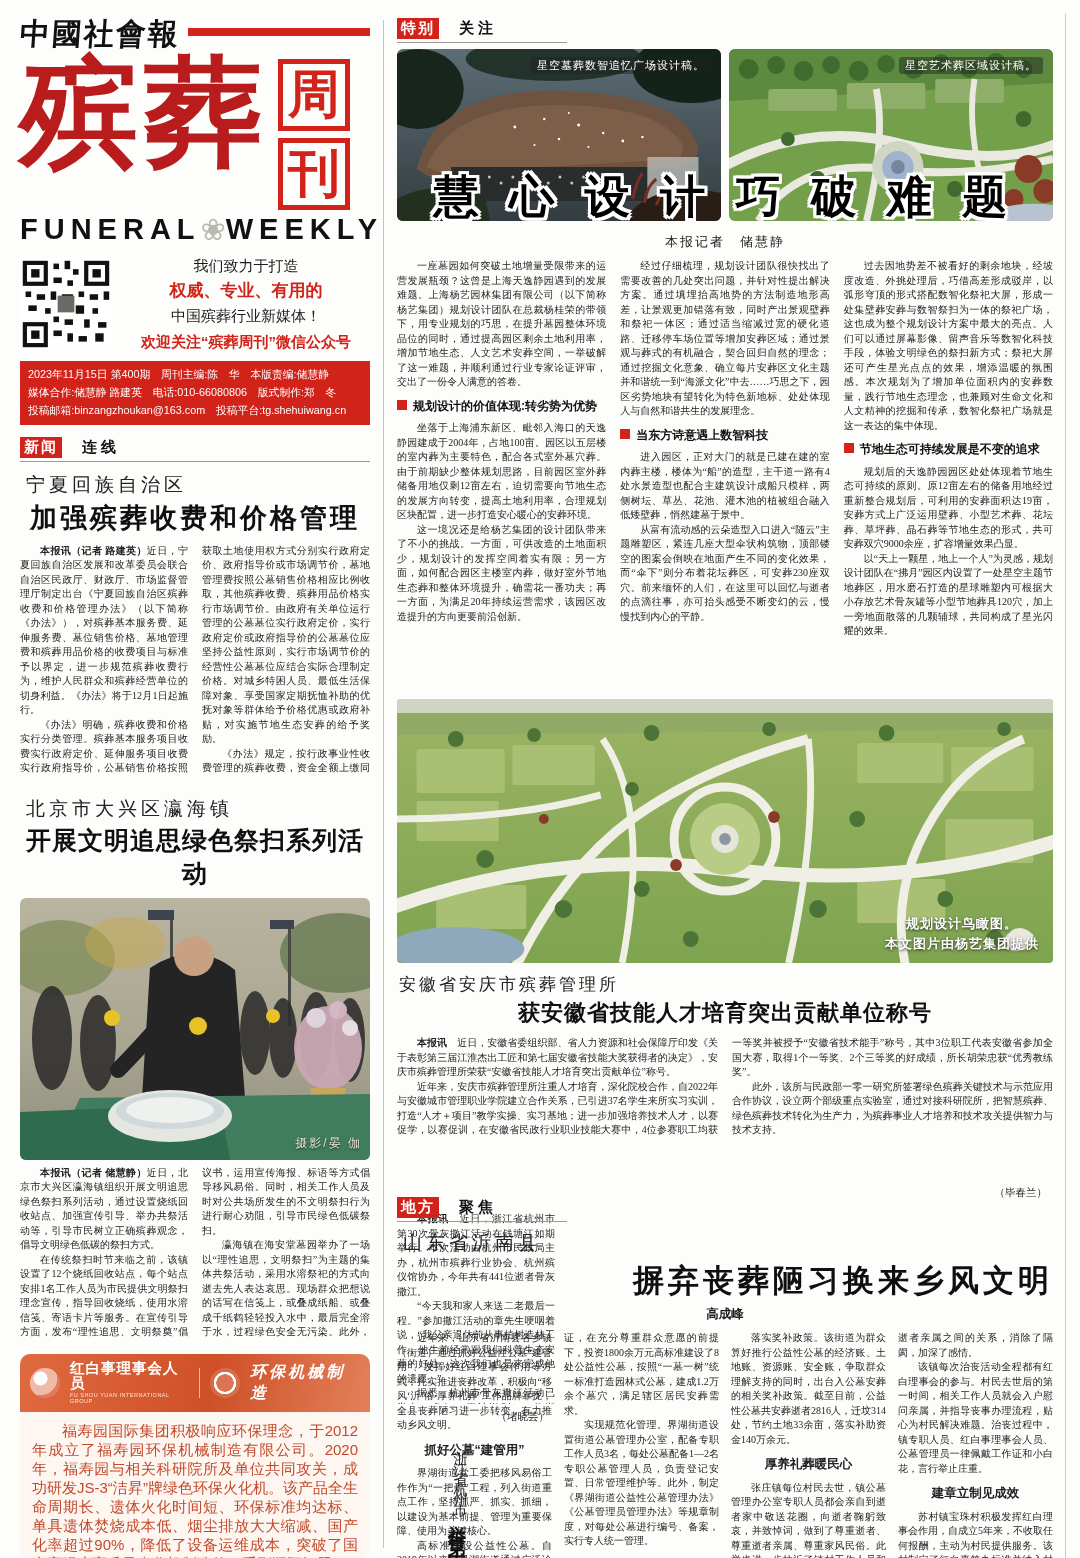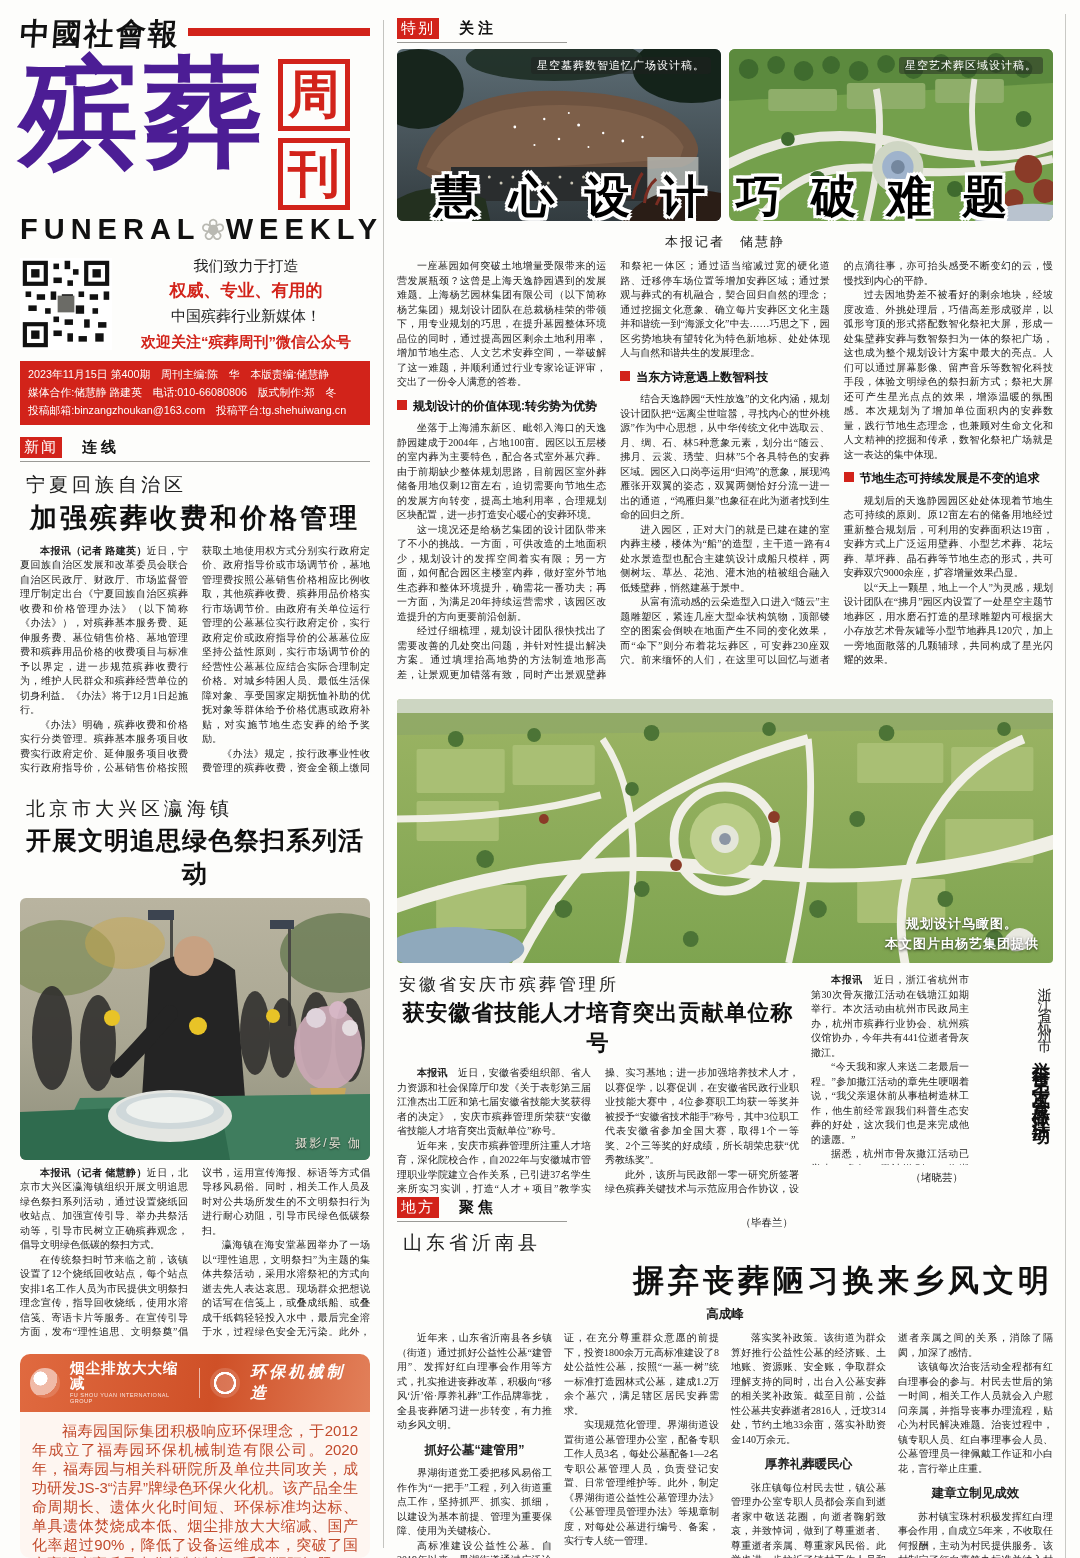--- a/index.html
+++ b/index.html
@@ -14,38 +14,38 @@
   
   .left-col { width:350px; flex:none; display:flex; flex-direction:column; }
   .v-divider { width:1px; background:#c4c4c0; margin:6px 13px 10px 13px; flex:none; }
   .right-col { flex:1; min-width:0; border-right:1px solid #c9c9c5; padding-right:12px; }
 
   
   .mast-top { display:flex; align-items:flex-start; gap:8px; }
   .paper-name { font-size:30px; font-weight:bold; transform:skewX(-4deg); letter-spacing:2px; color:#111; white-space:nowrap; }
   .mast-rule { flex:1; height:8px; background:#d2231a; margin-top:14px; }
   .mast-main { display:flex; align-items:flex-start; gap:10px; margin-top:-4px; }
-  .mast-title { font-size:118px; line-height:1.06; font-weight:900; color:#4c1d95; letter-spacing:6px; white-space:nowrap; }
+  .mast-title { font-size:118px; line-height:1.06; font-weight:900; color:#b91c1c; letter-spacing:6px; white-space:nowrap; }
   .mast-boxes { display:flex; flex-direction:column; gap:7px; margin-top:8px; }
   .mast-box { width:72px; height:72px; border:5px solid #d2231a; color:#d2231a; font-weight:900; font-size:52px; display:flex; align-items:center; justify-content:center; }
   .mast-en { display:flex; align-items:center; justify-content:flex-start; font-weight:bold; font-size:29px; letter-spacing:6px; margin-top:2px; color:#111; }
   .mast-flower { color:#b9b9b2; font-size:30px; letter-spacing:0; }
   .mast-sub { display:flex; gap:10px; margin-top:8px; align-items:center; }
   .qr { width:92px; height:92px; flex:none; background:#fff; }
   .slogans { flex:1; text-align:center; line-height:1.55; }
   .slogan1 { font-size:15px; }
   .slogan2 { font-size:17px; font-weight:bold; color:#d2231a; }
   .slogan3 { font-size:15px; }
   .slogan4 { font-size:15px; font-weight:bold; color:#d2231a; margin-top:2px; white-space:nowrap; }
   .pub-box { background:#d2231a; color:#fff; font-size:10.8px; line-height:1.65; padding:5px 8px; margin-top:8px; }
   .pub-box div { white-space:nowrap; }
 
   
   .sec-head { display:inline-flex; align-items:center; margin:12px 0 6px 0; border-bottom:1px solid #9a9a96; padding-bottom:3px; padding-right:70px; }
-  .sec-tag { background:#d2231a; color:#fff; font-weight:normal; font-size:15px; padding:1px 4px; letter-spacing:2px; }
+  .sec-tag { background:#d2231a; color:#fff; font-weight:bold; font-size:15px; padding:1px 4px; letter-spacing:2px; }
   .sec-rest { color:#111; font-weight:bold; font-size:15px; letter-spacing:4px; padding-left:20px; }
 
   
   .kicker { font-size:19px; letter-spacing:4px; color:#222; margin:4px 0 2px 6px; }
   .headline { font-family:"Liberation Sans","DejaVu Sans",sans-serif; font-weight:900; text-align:center; color:#0f0f0f; }
   .h-nx { font-size:27px; letter-spacing:3px; margin:2px 0 8px 0; }
   .h-bj { font-size:25px; letter-spacing:1px; margin:2px 0 8px 0; }
   .body-cols { column-gap:14px; text-align:justify; font-size:10px; line-height:14.5px; overflow:hidden; color:#222; }
   .two { column-count:2; }
   .three { column-count:3; }
@@ -68,21 +68,21 @@
   .big-headline { position:relative; z-index:3; text-align:center; font-family:"Liberation Sans","DejaVu Sans",sans-serif; font-weight:900; font-size:45px; letter-spacing:9px; color:#000; margin-top:-54px; white-space:nowrap;
     text-shadow:-3px -3px 0 #fff,3px -3px 0 #fff,-3px 3px 0 #fff,3px 3px 0 #fff,0 -3px 0 #fff,0 3px 0 #fff,-3px 0 0 #fff,3px 0 0 #fff; }
   .byline { text-align:center; font-size:13px; margin:6px 0 8px 0; letter-spacing:2px; }
   .sp-body { height:434px; }
   .sub { font-family:"Liberation Sans","DejaVu Sans",sans-serif; font-size:12px; font-weight:bold; color:#111; margin:9px 0 8px 0; text-indent:0; break-inside:avoid; }
   .redsq { display:inline-block; width:10px; height:10px; background:#d2231a; margin-right:6px; }
   .main-render { height:264px; margin-top:6px; border-radius:4px; }
   .render-cap { position:absolute; right:14px; bottom:10px; text-align:center; color:#fff; font-weight:bold; font-size:13px; line-height:1.5; text-shadow:0 1px 3px rgba(0,0,0,.75); letter-spacing:1px; }
 
   
-  .bottom-row { display:flex; gap:12px; margin-top:10px; height:212px; }
+  .bottom-row { display:flex; gap:12px; margin-top:10px; height:212px;flex-direction:column; }
   .anhui { flex:1; min-width:0; }
   .k-anhui { font-size:17px; letter-spacing:3px; margin:0 0 2px 2px; }
   .h-anhui { font-size:22px; letter-spacing:1px; margin:2px 0 8px 0; }
   .anhui-body { height:144px; column-count:2; }
   .hz-col { width:158px; flex:none; font-size:10px; line-height:14.5px; text-align:justify; }
   .hz-clip { height:192px; overflow:hidden; }
   .hz-col p { text-indent:2em; }
   .hz-vert { width:72px; flex:none; writing-mode:vertical-rl; display:flex; gap:10px; padding-top:4px; }
   .hz-kicker { font-size:14px; letter-spacing:10px; color:#222; }
   .hz-head { font-family:"Liberation Sans","DejaVu Sans",sans-serif; font-weight:900; font-size:18px; letter-spacing:6px; color:#0f0f0f; }
@@ -260,21 +260,21 @@
         <p><span class="lead">本报讯（记者 储慧静）</span><span>近日，北京市大兴区瀛海镇组织开展文明追思绿色祭扫系列活动，通过设置烧纸回收站点、加强宣传引导、举办共祭活动等，引导市民树立正确殡葬观念，倡导文明绿色低碳的祭扫方式。</span></p>
         <p>在传统祭扫时节来临之前，该镇设置了12个烧纸回收站点，每个站点安排1名工作人员为市民提供文明祭扫理念宣传，指导回收烧纸，使用水溶信笺、寄语卡片等服务。在宣传引导方面，发布“理性追思、文明祭奠”倡议书，运用宣传海报、标语等方式倡导移风易俗。同时，相关工作人员及时对公共场所发生的不文明祭扫行为进行耐心劝阻，引导市民绿色低碳祭扫。</p>
         <p>瀛海镇在海安堂墓园举办了一场以“理性追思，文明祭扫”为主题的集体共祭活动，采用水溶祭祀的方式向逝去先人表达哀思。现场群众把想说的话写在信笺上，或叠成纸船、或叠成千纸鹤轻轻投入水中，最后完全溶于水，过程绿色安全无污染。此外，活动现场通过系风铃和丝带的方式祈福。在场群众表示，此次共祭活动中这样创新绿色的祭扫方式很有意义，让社会风气更文明和谐。</p>
       </div>
     </div>
 
     <div class="ad sans">
       <div class="ad-band">
         <span class="ad-logo"></span>
         <span class="ad-brand">
-          <span>烟尘排放大大缩减</span>
+          <span>红白事理事会人员</span>
           <small>FU SHOU YUAN INTERNATIONAL GROUP</small>
         </span>
         <span class="ad-sep"></span>
         <span class="ad-logo" style="background:radial-gradient(circle at 50% 50%,rgba(255,255,255,.2) 0 40%,#fff 42% 52%,rgba(255,255,255,.15) 54%);"></span>
         <span class="ad-tag">环保机械制造</span>
       </div>
       <div class="ad-body">福寿园国际集团积极响应环保理念，于2012年成立了福寿园环保机械制造有限公司。2020年，福寿园与相关科研院所及单位共同攻关，成功研发JS-3“洁昇”牌绿色环保火化机。该产品全生命周期长、遗体火化时间短、环保标准均达标、单具遗体焚烧成本低、烟尘排放大大缩减、国产化率超过90%，降低了设备运维成本，突破了国产高强度高质量火化机制造的一系列瓶颈问题。</div>
       <div class="ad-feats">
         <div class="feat">
           <div class="feat-head">
@@ -410,21 +410,20 @@
     <div class="big-headline">慧 心 设 计 巧 破 难 题</div>
     <div class="byline">本报记者　储慧静</div>
 
     <div class="body-cols three sp-body">
       <p>一座墓园如何突破土地增量受限带来的运营发展瓶颈？这曾是上海天逸静园遇到的发展难题。上海杨艺园林集团有限公司（以下简称杨艺集团）规划设计团队在总裁杨桂荣的带领下，用专业规划的巧思，在提升墓园整体环境品位的同时，通过提高园区剩余土地利用率，增加节地生态、人文艺术安葬空间，一举破解了这一难题，并顺利通过行业专家论证评审，交出了一份令人满意的答卷。</p>
       <h4 class="sub"><span class="redsq"></span><span>规划设计的价值体现:转劣势为优势</span></h4>
       <p>坐落于上海浦东新区、毗邻入海口的天逸静园建成于2004年，占地100亩。园区以五层楼的室内葬为主要特色，配合各式室外墓穴葬。由于前期缺少整体规划思路，目前园区室外葬储备用地仅剩12亩左右，迫切需要向节地生态的发展方向转变，提高土地利用率，合理规划区块配置，进一步打造安心暖心的安葬环境。</p>
       <p>这一境况还是给杨艺集团的设计团队带来了不小的挑战。一方面，可供改造的土地面积少，规划设计的发挥空间着实有限；另一方面，如何配合园区主楼室内葬，做好室外节地生态葬和整体环境提升，确需花一番功夫；再一方面，为满足20年持续运营需求，该园区改造提升的方向更要前沿创新。</p>
       <p>经过仔细梳理，规划设计团队很快找出了需要改善的几处突出问题，并针对性提出解决方案。通过填埋抬高地势的方法制造地形高差，让景观更加错落有致，同时产出景观壁葬和祭祀一体区；通过适当缩减过宽的硬化道路、迁移停车场位置等增加安葬区域；通过景观与葬式的有机融合，契合回归自然的理念；通过挖掘文化意象、确立每片安葬区文化主题并和谐统一到“海派文化”中去……巧思之下，园区劣势地块有望转化为特色新地标、处处体现人与自然和谐共生的发展理念。</p>
       <h4 class="sub"><span class="redsq"></span><span>当东方诗意遇上数智科技</span></h4>
-      <p>结合天逸静园“天性放逸”的文化内涵，规划设计团队把“远离尘世喧嚣，寻找内心的世外桃源”作为中心思想，从中华传统文化中选取云、月、绸、石、林5种意象元素，划分出“随云、拂月、云裳、琇莹、归林”5个各具特色的安葬区域。园区入口岗亭运用“归鸿”的意象，展现鸿雁张开双翼的姿态，双翼两侧恰好分流一进一出的通道，“鸿雁归巢”也象征在此为逝者找到生命的回归之所。</p>
       <p>进入园区，正对大门的就是已建在建的室内葬主楼，楼体为“船”的造型，主干道一路有4处水景造型也配合主建筑设计成船只模样，两侧树坛、草丛、花池、灌木池的植被组合融入低矮壁葬，悄然建墓于景中。</p>
       <p>从富有流动感的云朵造型入口进入“随云”主题雕塑区，紧连几座大型伞状构筑物，顶部镂空的图案会倒映在地面产生不同的变化效果，而“伞下”则分布着花坛葬区，可安葬230座双穴。前来缅怀的人们，在这里可以回忆与逝者的点滴往事，亦可抬头感受不断变幻的云，慢慢找到内心的平静。</p>
       <p>过去因地势差不被看好的剩余地块，经坡度改造、外挑处理后，巧借高差形成驳岸，以弧形穹顶的形式搭配数智化祭祀大屏，形成一处集壁葬安葬与数智祭扫为一体的祭祀广场，这也成为整个规划设计方案中最大的亮点。人们可以通过屏幕影像、留声音乐等数智化科技手段，体验文明绿色的祭扫新方式；祭祀大屏还可产生星光点点的效果，增添温暖的氛围感。本次规划为了增加单位面积内的安葬数量，践行节地生态理念，也兼顾对生命文化和人文精神的挖掘和传承，数智化祭祀广场就是这一表达的集中体现。</p>
       <h4 class="sub"><span class="redsq"></span><span>节地生态可持续发展是不变的追求</span></h4>
       <p>规划后的天逸静园园区处处体现着节地生态可持续的原则。原12亩左右的储备用地经过重新整合规划后，可利用的安葬面积达19亩，安葬方式上广泛运用壁葬、小型艺术葬、花坛葬、草坪葬、晶石葬等节地生态的形式，共可安葬双穴9000余座，扩容增量效果凸显。</p>
       <p>以“天上一颗星，地上一个人”为灵感，规划设计团队在“拂月”园区内设置了一处星空主题节地葬区，用水磨石打造的星球雕塑内可根据大小存放艺术骨灰罐等小型节地葬具120穴，加上一旁地面散落的几颗辅球，共同构成了星光闪耀的效果。</p>
 
     </div>
 
     <div class="photo main-render">

